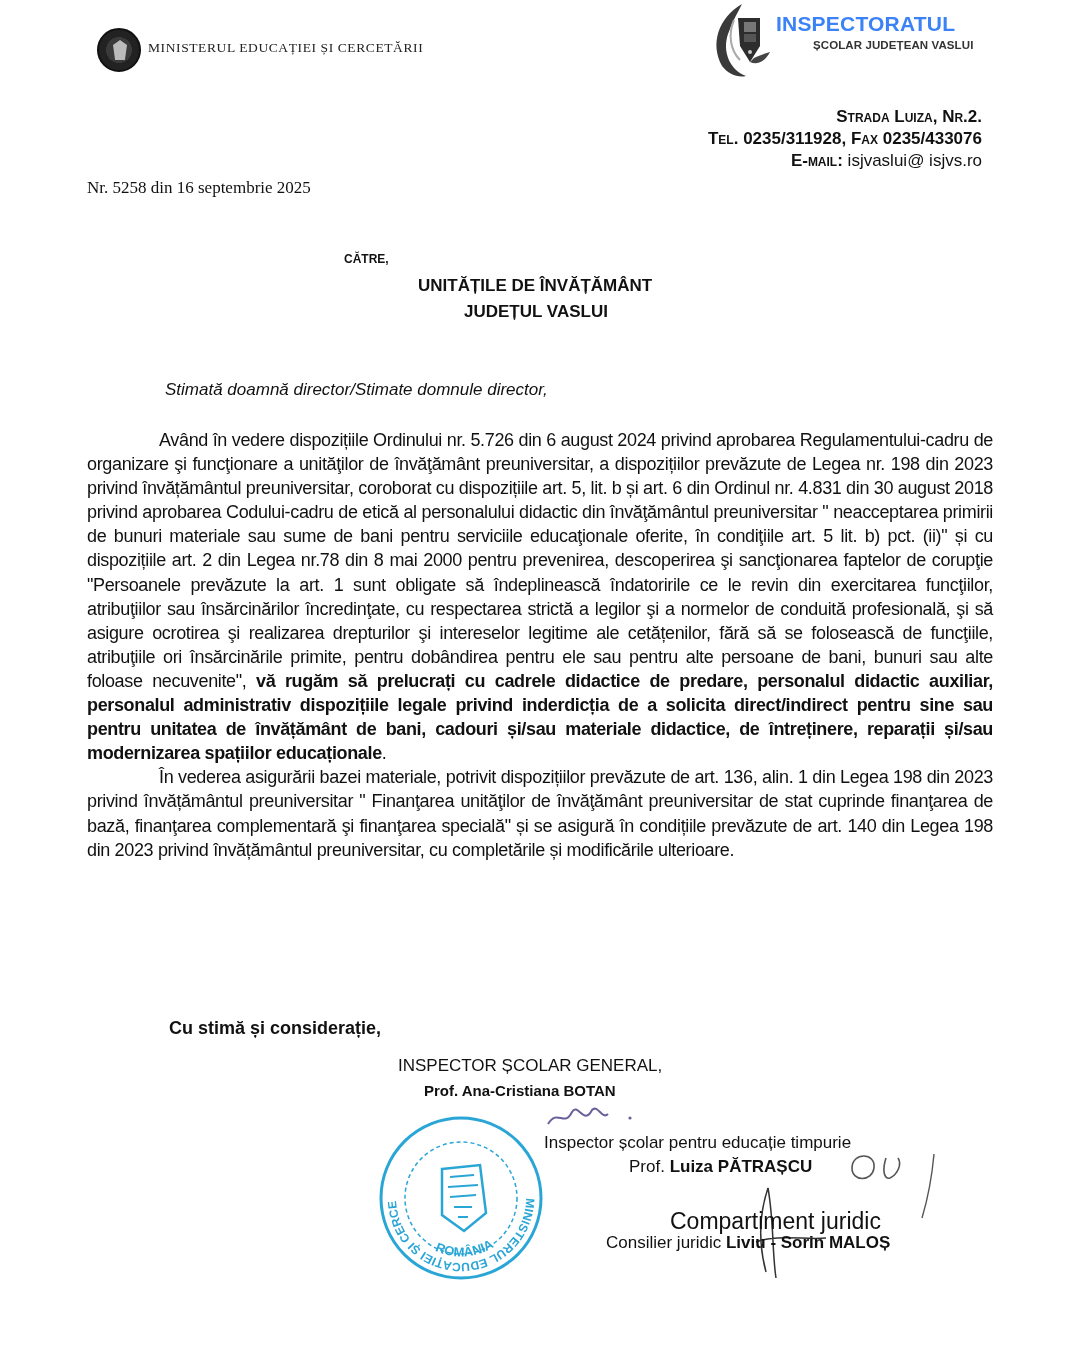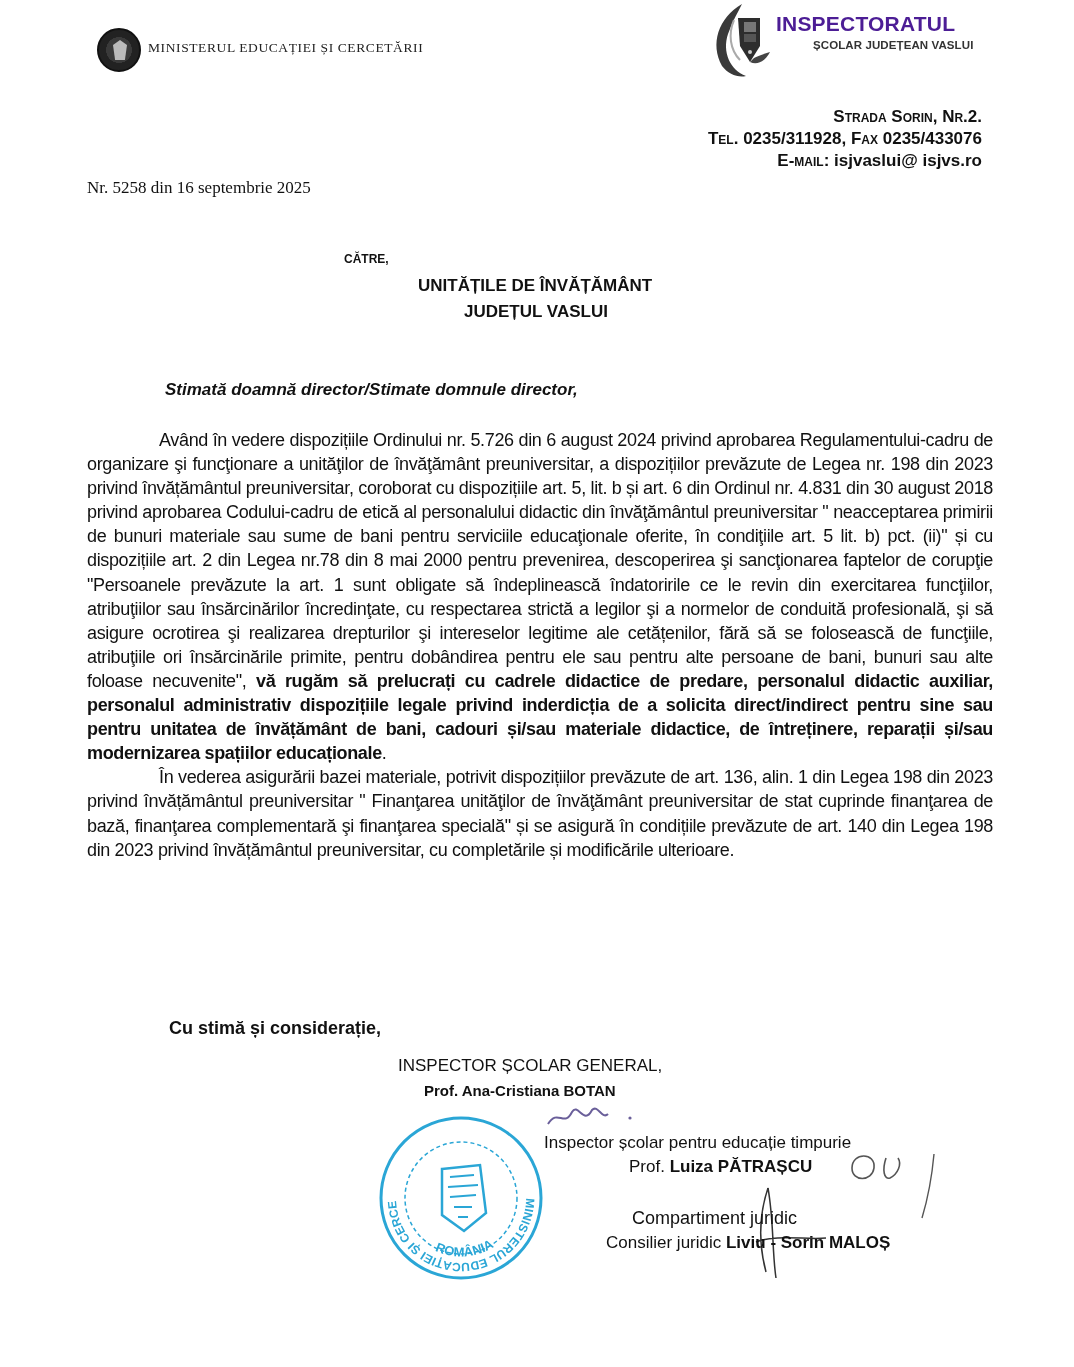--- a/index.html
+++ b/index.html
@@ -20,59 +20,59 @@
     background: #bbb; clip-path: polygon(50% 0, 100% 25%, 85% 100%, 15% 100%, 0 25%);
   }
   .min-title {
     left: 148px; top: 40px; font-family: "Liberation Serif", serif;
     font-size: 13.5px; letter-spacing: 0.6px; color: #222;
   }
 
   
   .isj-logo { left: 708px; top: 0px; width: 66px; height: 78px; }
   .isj-title1 {
-    left: 776px; top: 12px; font-size: 21px; font-weight: bold; color: #4c1d95; letter-spacing: 0.2px;
+    left: 776px; top: 12px; font-size: 21px; font-weight: bold; color: #3b82f6; letter-spacing: 0.2px;
   }
   .isj-title2 {
     left: 777px; top: 39px; font-size: 11.5px; font-weight: bold; color: #333; letter-spacing: 0.1px; margin-left: 36px;
   }
 
   
   .contact { right: 92px; top: 106px; text-align: right; font-weight: bold; font-size: 17px; line-height: 22px; }
   .contact .sc { font-variant: small-caps; }
   .contact .l3 { font-size: 17px; }
-  .contact .mail-val { font-weight: bold; margin-top: 30px; }
+  .contact .mail-val { font-weight: normal; margin-top: 30px; }
 
   .reg-no { left: 87px; top: 178px; font-size: 17px; font-family: Liberation Serif, serif; }
 
   .to-label { left: 344px; top: 252px; font-size: 12px; font-weight: bold; }
   .to-line1 { left: 418px; top: 276px; font-size: 17px; font-weight: bold; }
   .to-line2 { left: 464px; top: 302px; font-size: 17px; font-weight: bold; }
 
-  .salutation { left: 165px; top: 380px; font-size: 17px; font-weight: bold; font-style: italic; }
+  .salutation { left: 165px; top: 380px; font-size: 17px; font-weight: normal; font-style: italic; }
 
   
   .body-text {
     left: 87px; top: 428px; width: 906px;
     font-family: "Liberation Sans Narrow", "Liberation Sans", sans-serif;
     font-size: 18px; line-height: 24.1px; text-align: justify;
     letter-spacing: -0.35px; word-spacing: 0px;
   }
   .body-text p { margin: 0; text-indent: 72px; }
   .u { }
   .b { font-weight: bold; }
 
   .closing { left: 169px; top: 990px; font-size: 18px; font-weight: bold; margin-top: 28px; }
 
   
   .sig-role { left: 398px; top: 1056px; font-size: 17px; }
   .sig-name { left: 424px; top: 1082px; font-size: 15px; font-weight: bold; }
   .sig2-role { left: 544px; top: 1133px; font-size: 17px; }
   .sig2-name { left: 629px; top: 1157px; font-size: 17px; }
-  .sig3-role { left: 632px; top: 1208px; font-size: 18px; text-align: right; }
+  .sig3-role { left: 670px; top: 1208px; font-size: 23px; text-align: right; }
   .sig3-name { left: 606px; top: 1233px; font-size: 17px; }
 
   .stamp { left: 376px; top: 1113px; width: 170px; height: 170px; }
   .scribble { pointer-events: none; }
 </style>
 </head>
 <body>
 
 <div class="abs min-logo">
     <div class="eagle"></div>
@@ -85,21 +85,21 @@
   <path d="M30 18 L52 18 L52 46 L42 62 L32 46 Z" fill="#2d2d2d"></path>
   <rect x="36" y="22" width="12" height="10" fill="#777"></rect>
   <rect x="36" y="34" width="12" height="8" fill="#555"></rect>
   <circle cx="42" cy="52" r="2" fill="#ccc"></circle>
   <path d="M42 62 C50 66 58 60 62 52 C56 54 50 56 46 58 Z" fill="#444"></path>
 </svg>
 <div class="abs isj-title1">INSPECTORATUL</div>
 <div class="abs isj-title2">ȘCOLAR JUDEȚEAN VASLUI</div>
 
 <div class="abs contact">
-  <div class="sc">Strada Sorin, Nr.2.</div>
+  <div class="sc">Strada Luiza, Nr.2.</div>
   <div>
     <span class="sc">Tel.</span>
     <span>0235/311928,</span>
     <span class="sc">Fax</span>
     <span>0235/433076</span>
   </div>
   <div class="l3">
     <span class="sc">E-mail:</span>
     <span class="mail-val">isjvaslui@ isjvs.ro</span>
   </div>

